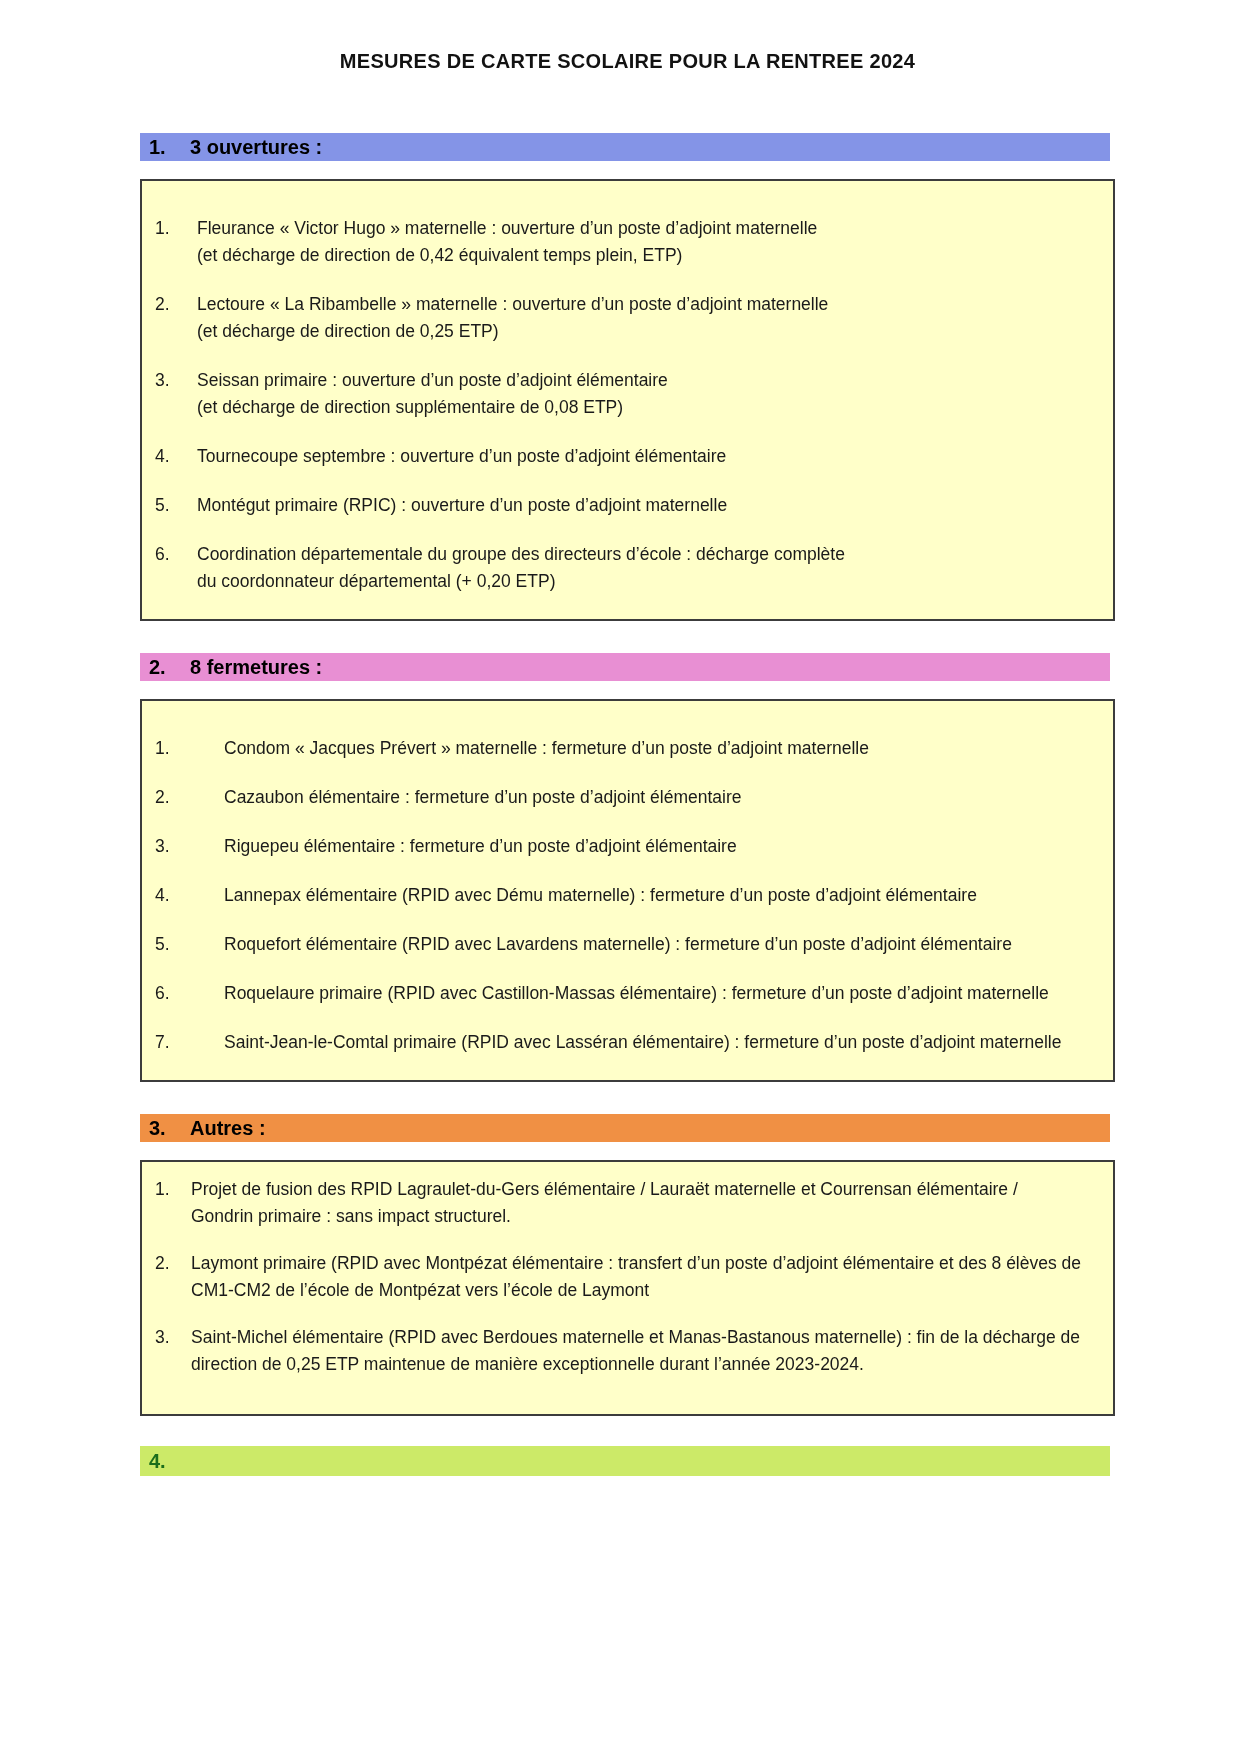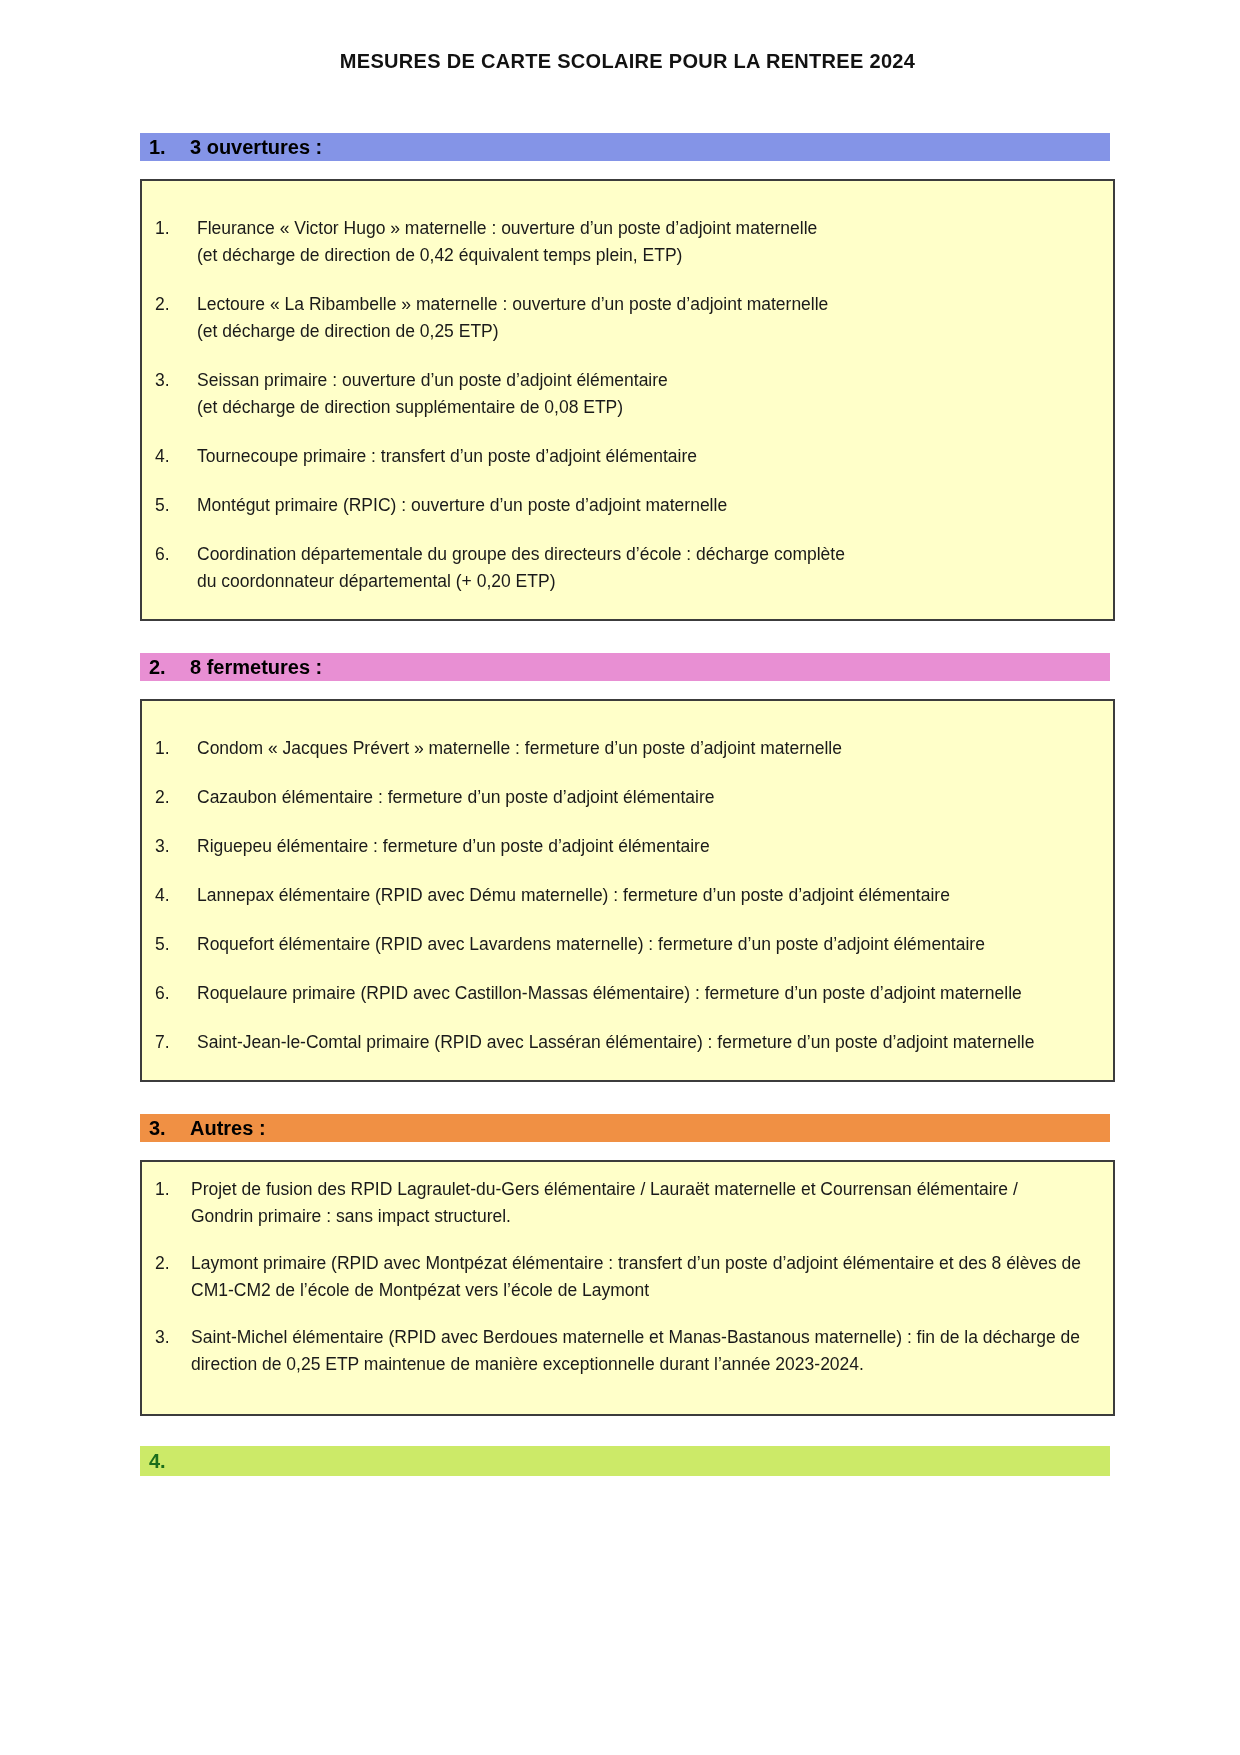--- a/index.html
+++ b/index.html
@@ -66,21 +66,21 @@
   }
   .item-text {
     flex: 1;
     font-size: 17.5px;
     line-height: 27px;
     color: #1a1a1a;
     white-space: pre-line;
     padding-right: 16px;
   }
 
-  .doc-section[data-justify="true"] .item-text { text-align: justify; }
+  .doc-section[data-justify="true"] .item-text { text-align: justify; margin-left: 27px; }
 
   .section-autres .section-box { padding-top: 14px; padding-bottom: 16px; }
   .section-autres .item-row { margin-bottom: 20px; }
   .section-autres .item-number { flex: 0 0 36px; }
 
   .solde-bar {
     margin-top: 30px;
     width: 970px;
     height: 30px;
     display: flex;
@@ -115,21 +115,21 @@
     <span class="item-text">Lectoure « La Ribambelle » maternelle : ouverture d’un poste d’adjoint maternelle
 (et décharge de direction de 0,25 ETP)</span>
   </li>
               <li class="item-row">
     <span class="item-number">3.</span>
     <span class="item-text">Seissan primaire : ouverture d’un poste d’adjoint élémentaire
 (et décharge de direction supplémentaire de 0,08 ETP)</span>
   </li>
               <li class="item-row">
     <span class="item-number">4.</span>
-    <span class="item-text">Tournecoupe primaire : transfert d’un poste d’adjoint élémentaire</span>
+    <span class="item-text">Tournecoupe septembre : ouverture d’un poste d’adjoint élémentaire</span>
   </li>
               <li class="item-row">
     <span class="item-number">5.</span>
     <span class="item-text">Montégut primaire (RPIC) : ouverture d’un poste d’adjoint maternelle</span>
   </li>
               <li class="item-row">
     <span class="item-number">6.</span>
     <span class="item-text">Coordination départementale du groupe des directeurs d’école : décharge complète
 du coordonnateur départemental (+ 0,20 ETP)</span>
   </li>

